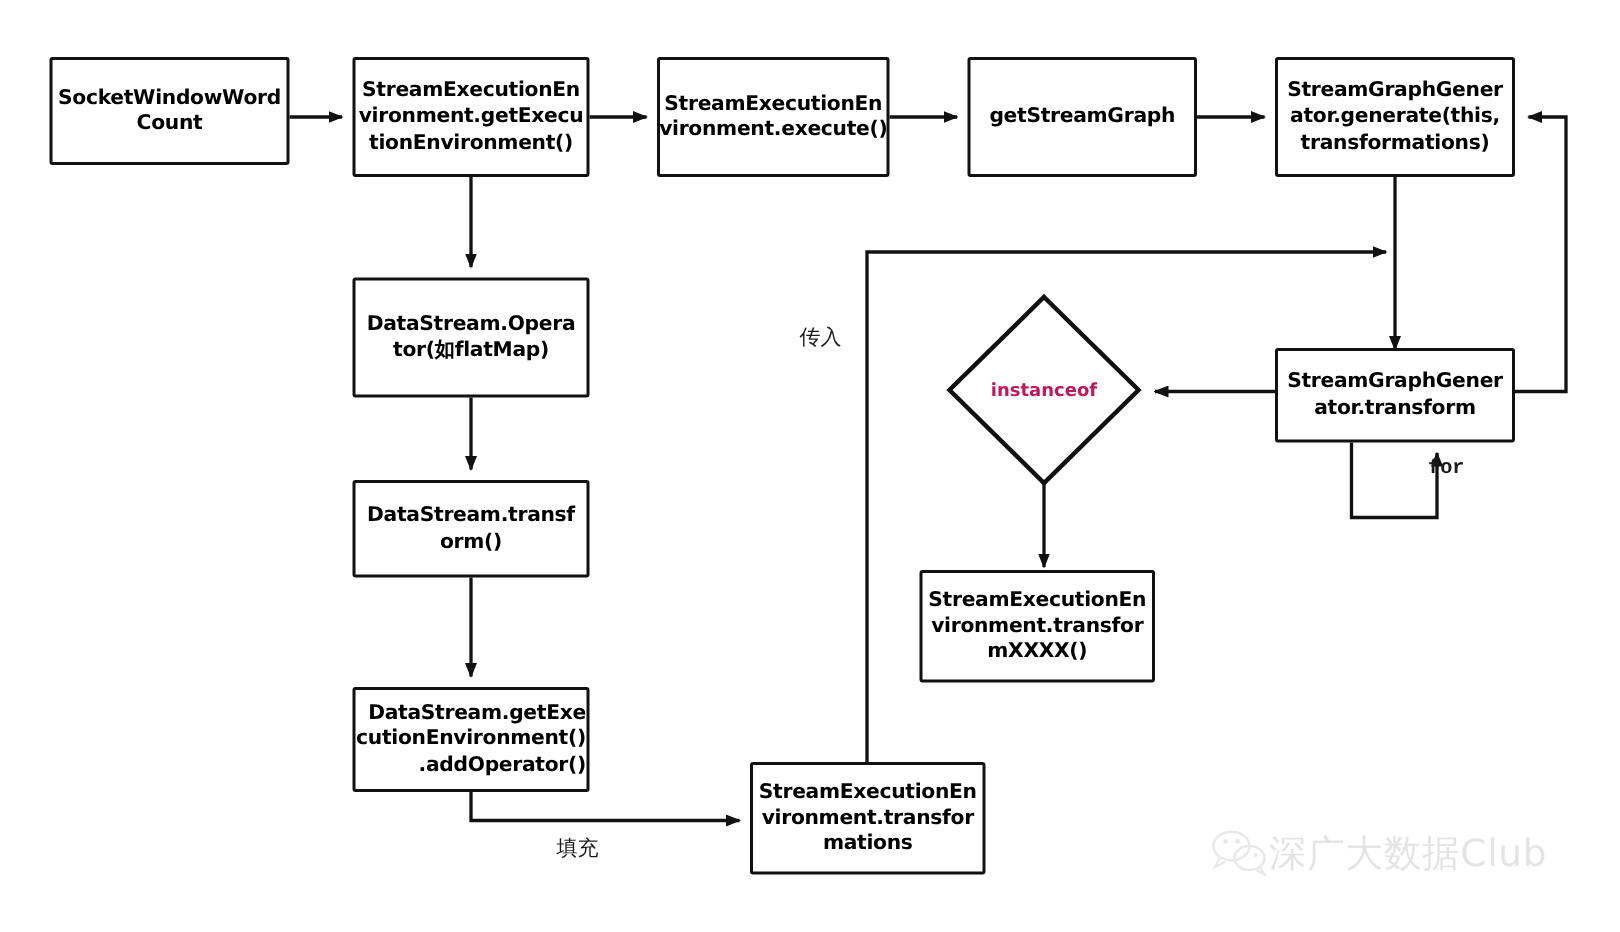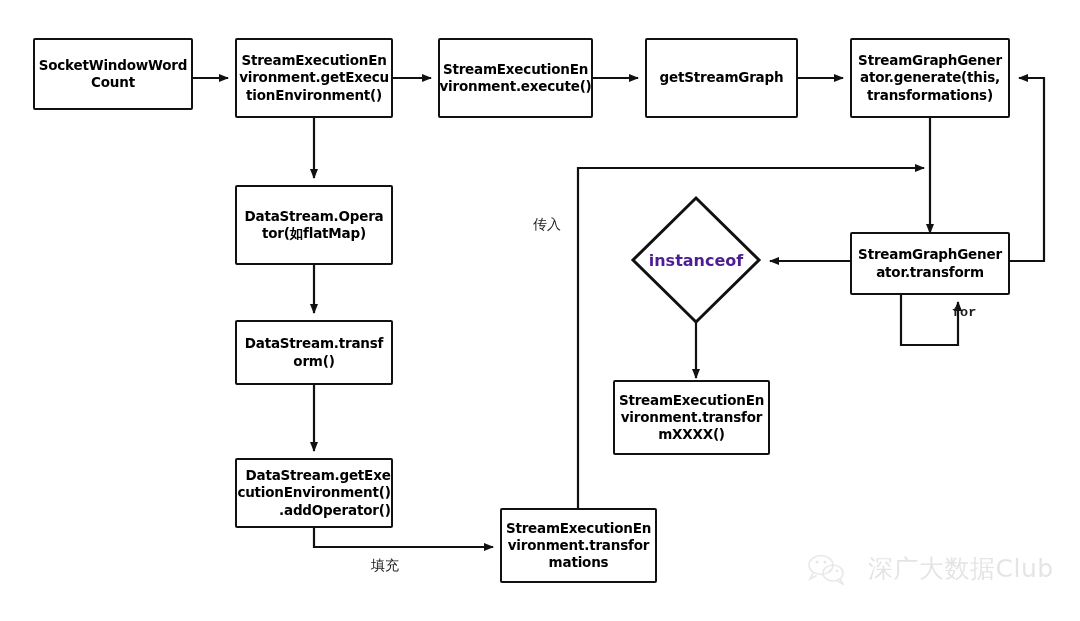--- a/index.html
+++ b/index.html
@@ -45,42 +45,42 @@
     font-size: 13.5px;
   }
   .diamond-wrap {
     position: absolute;
   }
   .diamond-label {
     position: absolute;
     display: flex;
     align-items: center;
     justify-content: center;
-    font-size: 16px;
+    font-size: 12px;
     font-weight: 700;
-    color: #4c1d95;
+    color: #be185d;
     text-align: right;
   }
   .edge-label {
     position: absolute;
     font-size: 14px;
     color: #1a1a1a;
     font-weight: 400;
     white-space: nowrap;
     font-family: Liberation Mono, monospace;
   }
   .edge-label.latin {
     font-size: 13.5px;
     font-weight: 700;
   }
   .watermark {
     position: absolute;
     display: flex;
-    align-items: center;
-    gap: 22px;
+    align-items: flex-start;
+    gap: 0;
     opacity: 0.22;
     user-select: none;
   }
   .watermark .wm-text {
     font-size: 25px;
     color: #8a8a8a;
     font-weight: 400;
     letter-spacing: 0.5px;
   }
   .wm-icon { display:block; }

